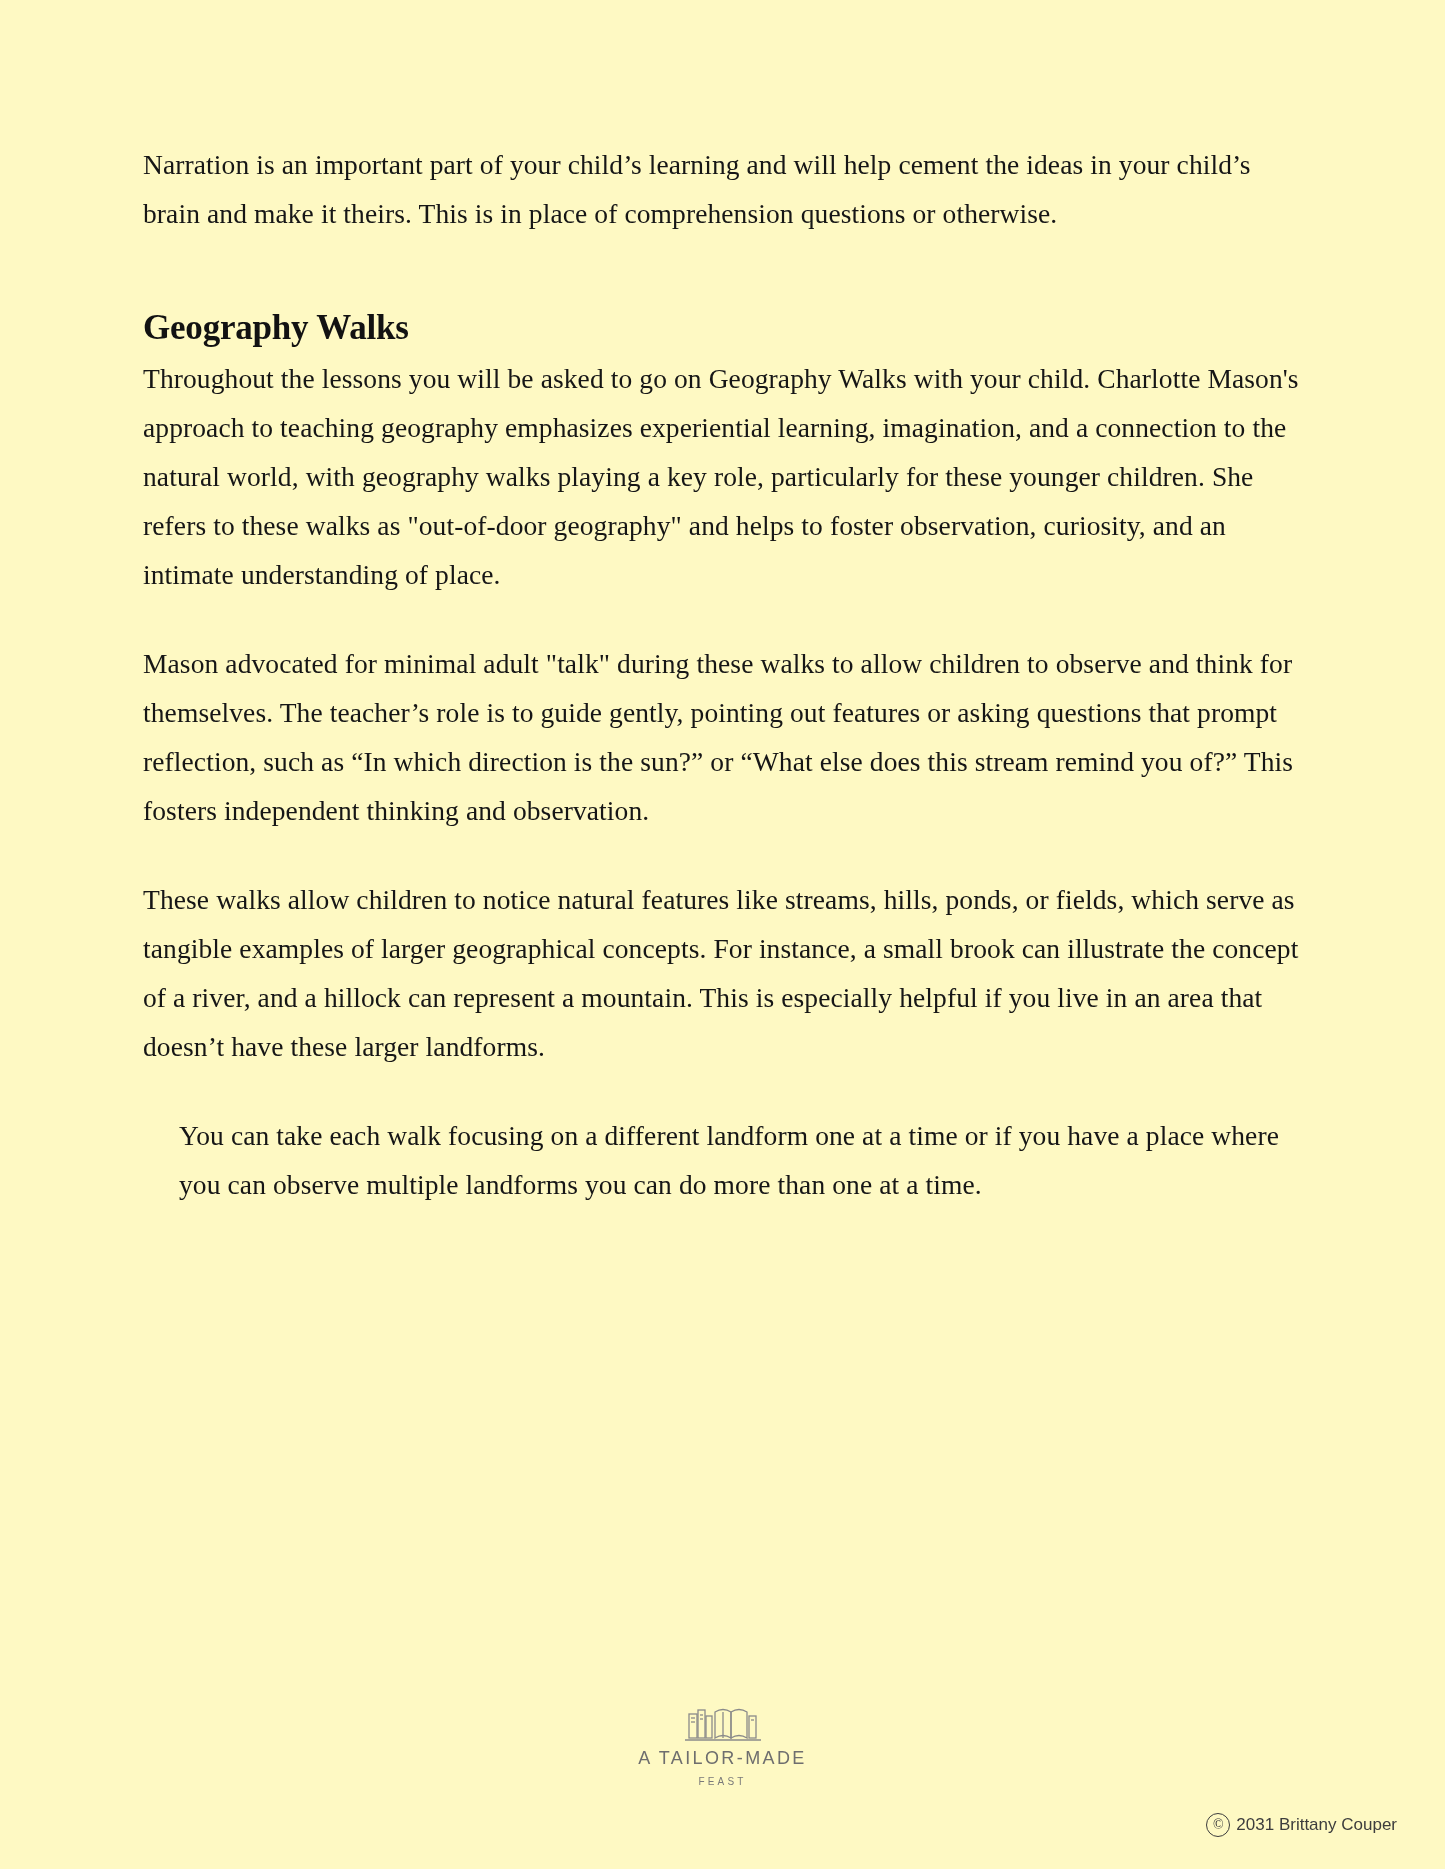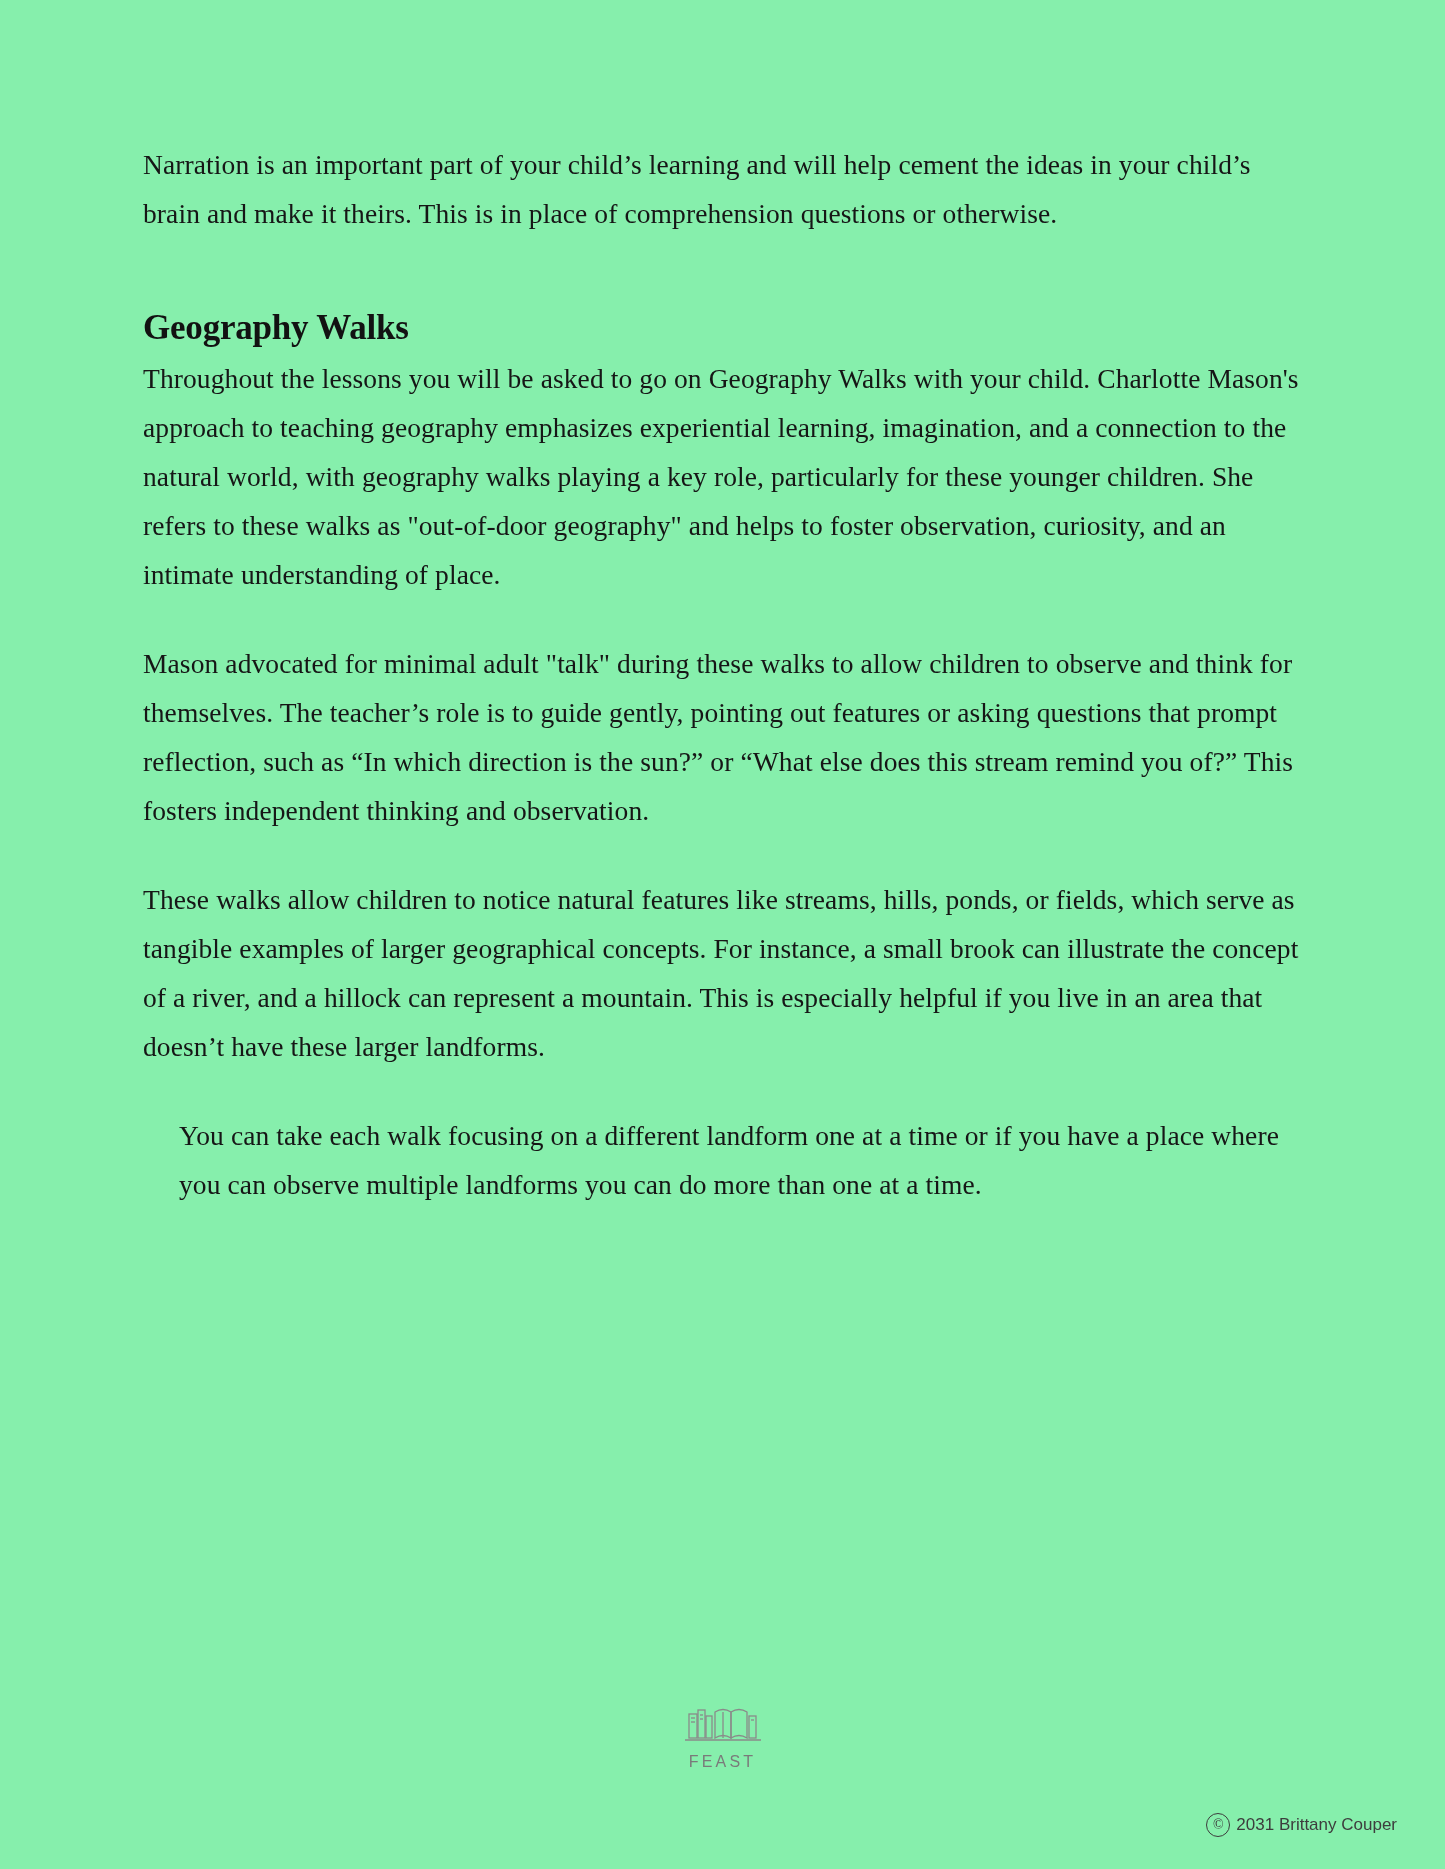--- a/index.html
+++ b/index.html
@@ -4,21 +4,21 @@
 <style>
   html, body {
     margin: 0;
     padding: 0;
     background: #f2f2f0;
   }
   .page {
     position: relative;
     width: 1445px;
     height: 1869px;
-    background: #86efac;
+    background: #fef9c3;
     margin: 0 auto;
     overflow: hidden;
     box-sizing: border-box;
   }
   .content {
     position: absolute;
     left: 143px;
     top: 140px;
     width: 1160px;
   }
@@ -60,21 +60,21 @@
   }
   .footer-logo .brand-line1 {
     font-family: "Liberation Sans", sans-serif;
     font-size: 18px;
     letter-spacing: 2.4px;
     color: #6e6e6e;
     display: block;
   }
   .footer-logo .brand-line2 {
     font-family: "Liberation Sans", sans-serif;
-    font-size: 16px;
+    font-size: 10px;
     letter-spacing: 3.2px;
     color: #7a7a7a;
     display: block;
     margin-top: 7px;
   }
   .copyright {
     position: absolute;
     right: 48px;
     bottom: 32px;
     display: flex;
@@ -130,20 +130,21 @@
           <rect x="74" y="16" width="7" height="22"></rect>
           <line x1="10" y1="40" x2="86" y2="40"></line>
           <line x1="16" y1="18" x2="20" y2="18"></line>
           <line x1="16" y1="22" x2="20" y2="22"></line>
           <line x1="25" y1="15" x2="28" y2="15"></line>
           <line x1="25" y1="19" x2="28" y2="19"></line>
           <line x1="76" y1="20" x2="79" y2="20"></line>
         </g>
       </svg>
     </span>
+    <span class="brand-line1">A TAILOR-MADE</span>
     <span class="brand-line2">FEAST</span>
   </div>
 
   <div class="copyright">
     <span class="c-mark">©</span>
     <span>2031 Brittany Couper</span>
   </div>
 
 </div>
 

